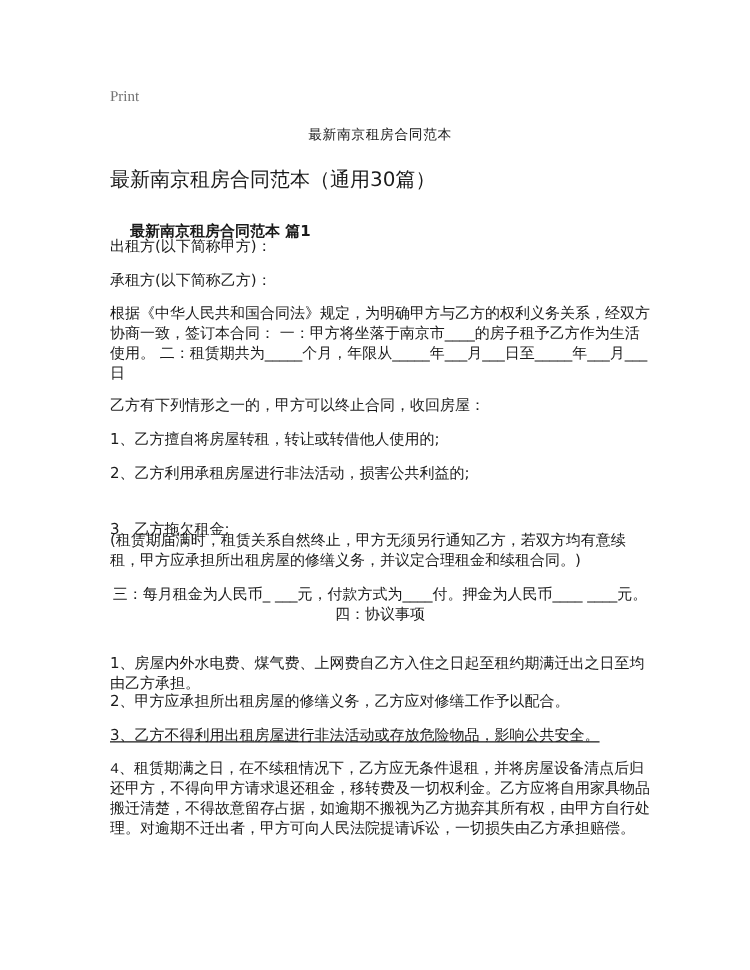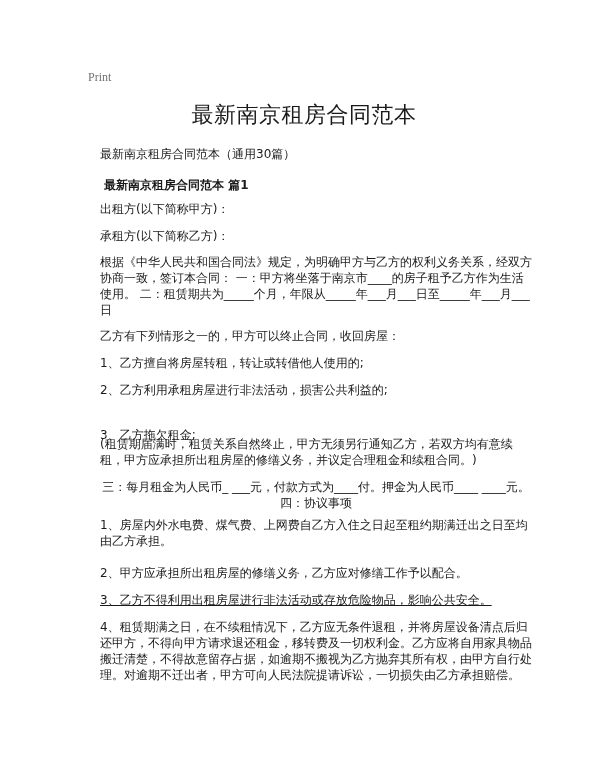--- a/index.html
+++ b/index.html
@@ -29,47 +29,47 @@
       font-size: 12px;
       color: #737373;
       text-decoration: none;
     }
     .doc-title {
       position: absolute;
       left: 0;
       width: 432px;
       top: 100px;
       text-align: center;
-      font-size: 22px;
+      font-size: 11px;
       font-weight: normal;
       margin: 0;
       letter-spacing: 0.5px;
     }
     .subtitle {
       position: absolute;
       left: 0;
       top: 134px;
-      font-size: 12px;
-      margin: 12px;
+      font-size: 16px;
+      margin: 0;
     }
     .section-heading {
       position: absolute;
       left: 0;
       top: 161px;
       font-size: 12px;
       font-weight: bold;
       margin: 16px;
     }
     .para {
       position: absolute;
       left: 0;
       width: 432px;
       font-size: 12px;
       line-height: 16px;
-      margin: 12px;
+      margin: 0;
     }
   </style>
 </head>
 <body>
 
 <div class="page">
   <a class="print-link" href="#">Print</a>
 
   <h1 class="doc-title">最新南京租房合同范本</h1>
 
@@ -88,20 +88,20 @@
   <p class="para" style="top:343px;">1、乙方擅自将房屋转租，转让或转借他人使用的;</p>
 
   <p class="para" style="top:370px;">2、乙方利用承租房屋进行非法活动，损害公共利益的;</p>
 
   <p class="para" style="top:415px;">3、乙方拖欠租金;</p>
 
   <p class="para" style="top:424px;">(租赁期届满时，租赁关系自然终止，甲方无须另行通知乙方，若双方均有意续租，甲方应承担所出租房屋的修缮义务，并议定合理租金和续租合同。)</p>
 
   <p class="para" style="top:467px;text-align:center;">三：每月租金为人民币_ ___元，付款方式为____付。押金为人民币____ ____元。 四：协议事项</p>
 
-  <p class="para" style="top:505px;">1、房屋内外水电费、煤气费、上网费自乙方入住之日起至租约期满迁出之日至均由乙方承担。</p>
+  <p class="para" style="top:522px;">1、房屋内外水电费、煤气费、上网费自乙方入住之日起至租约期满迁出之日至均由乙方承担。</p>
 
   <p class="para" style="top:553px;">2、甲方应承担所出租房屋的修缮义务，乙方应对修缮工作予以配合。</p>
 
   <p class="para" style="top:580px;text-decoration:underline;">3、乙方不得利用出租房屋进行非法活动或存放危险物品，影响公共安全。</p>
 
-  <p class="para" style="top:607px;">4、租赁期满之日，在不续租情况下，乙方应无条件退租，并将房屋设备清点后归还甲方，不得向甲方请求退还租金，移转费及一切权利金。乙方应将自用家具物品搬迁清楚，不得故意留存占据，如逾期不搬视为乙方抛弃其所有权，由甲方自行处理。对逾期不迁出者，甲方可向人民法院提请诉讼，一切损失由乙方承担赔偿。</p>
+  <p class="para" style="top:607px;font-family:Liberation Mono, monospace;">4、租赁期满之日，在不续租情况下，乙方应无条件退租，并将房屋设备清点后归还甲方，不得向甲方请求退还租金，移转费及一切权利金。乙方应将自用家具物品搬迁清楚，不得故意留存占据，如逾期不搬视为乙方抛弃其所有权，由甲方自行处理。对逾期不迁出者，甲方可向人民法院提请诉讼，一切损失由乙方承担赔偿。</p>
 </div>
 
 </body></html>

